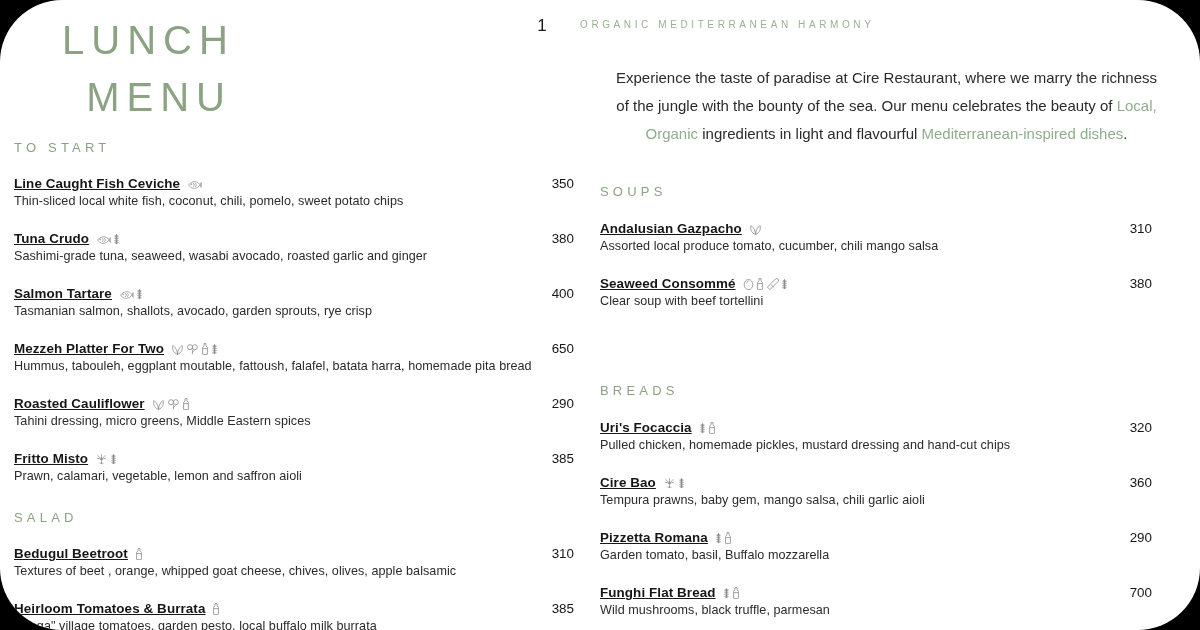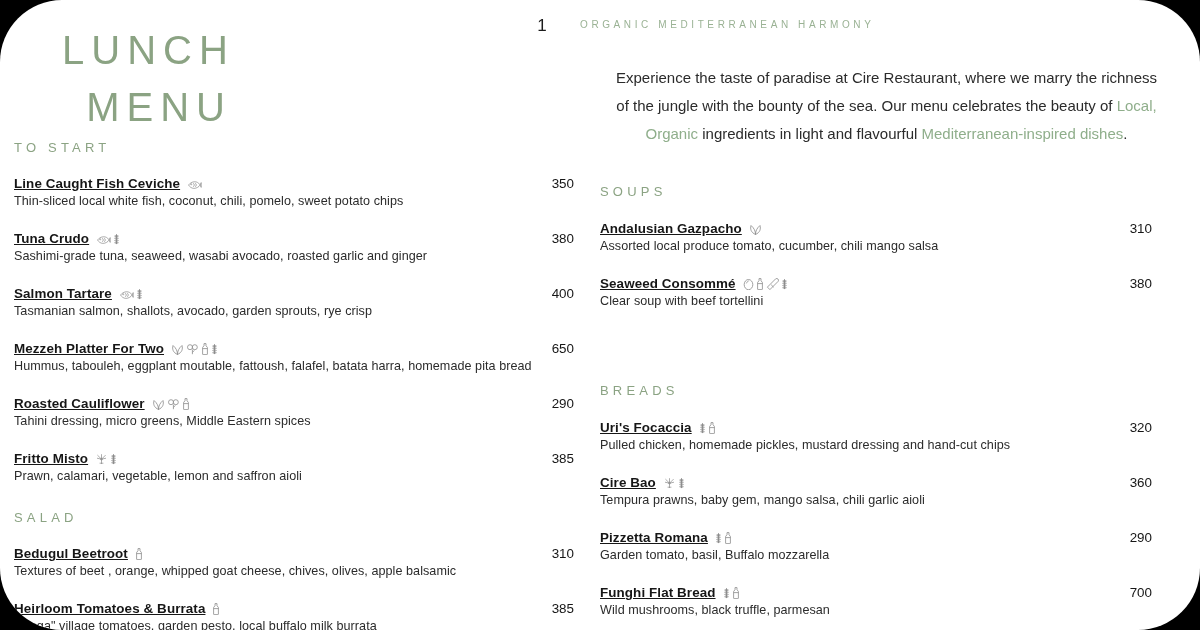--- a/index.html
+++ b/index.html
@@ -20,21 +20,21 @@
     background: #ffffff;
     border-radius: 62px;
     overflow: hidden;
     box-sizing: border-box;
   }
 
   
   .title-block {
     position: absolute;
     left: 62px;
-    top: 22px;
+    top: 12px;
     width: 170px;
     text-align: right;
   }
   .title-line {
     color: #8ba383;
     font-size: 40px;
     letter-spacing: 7px;
     line-height: 1.42;
     font-weight: 300;
     white-space: nowrap;

